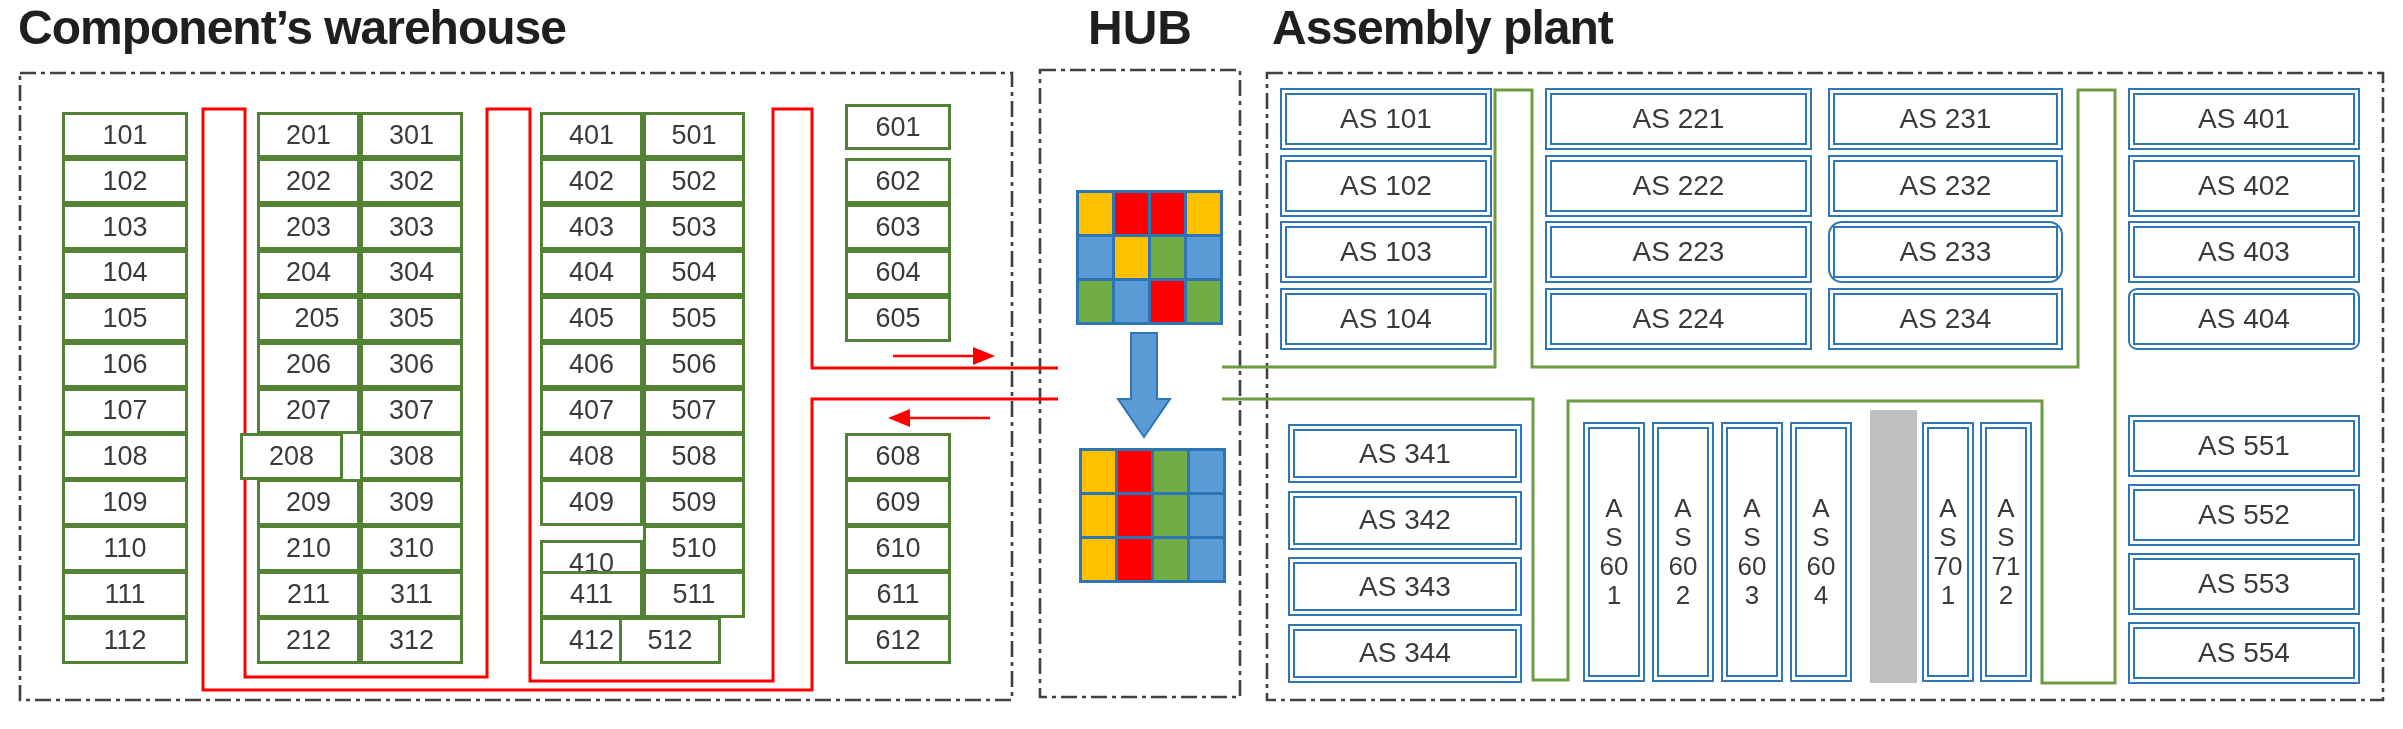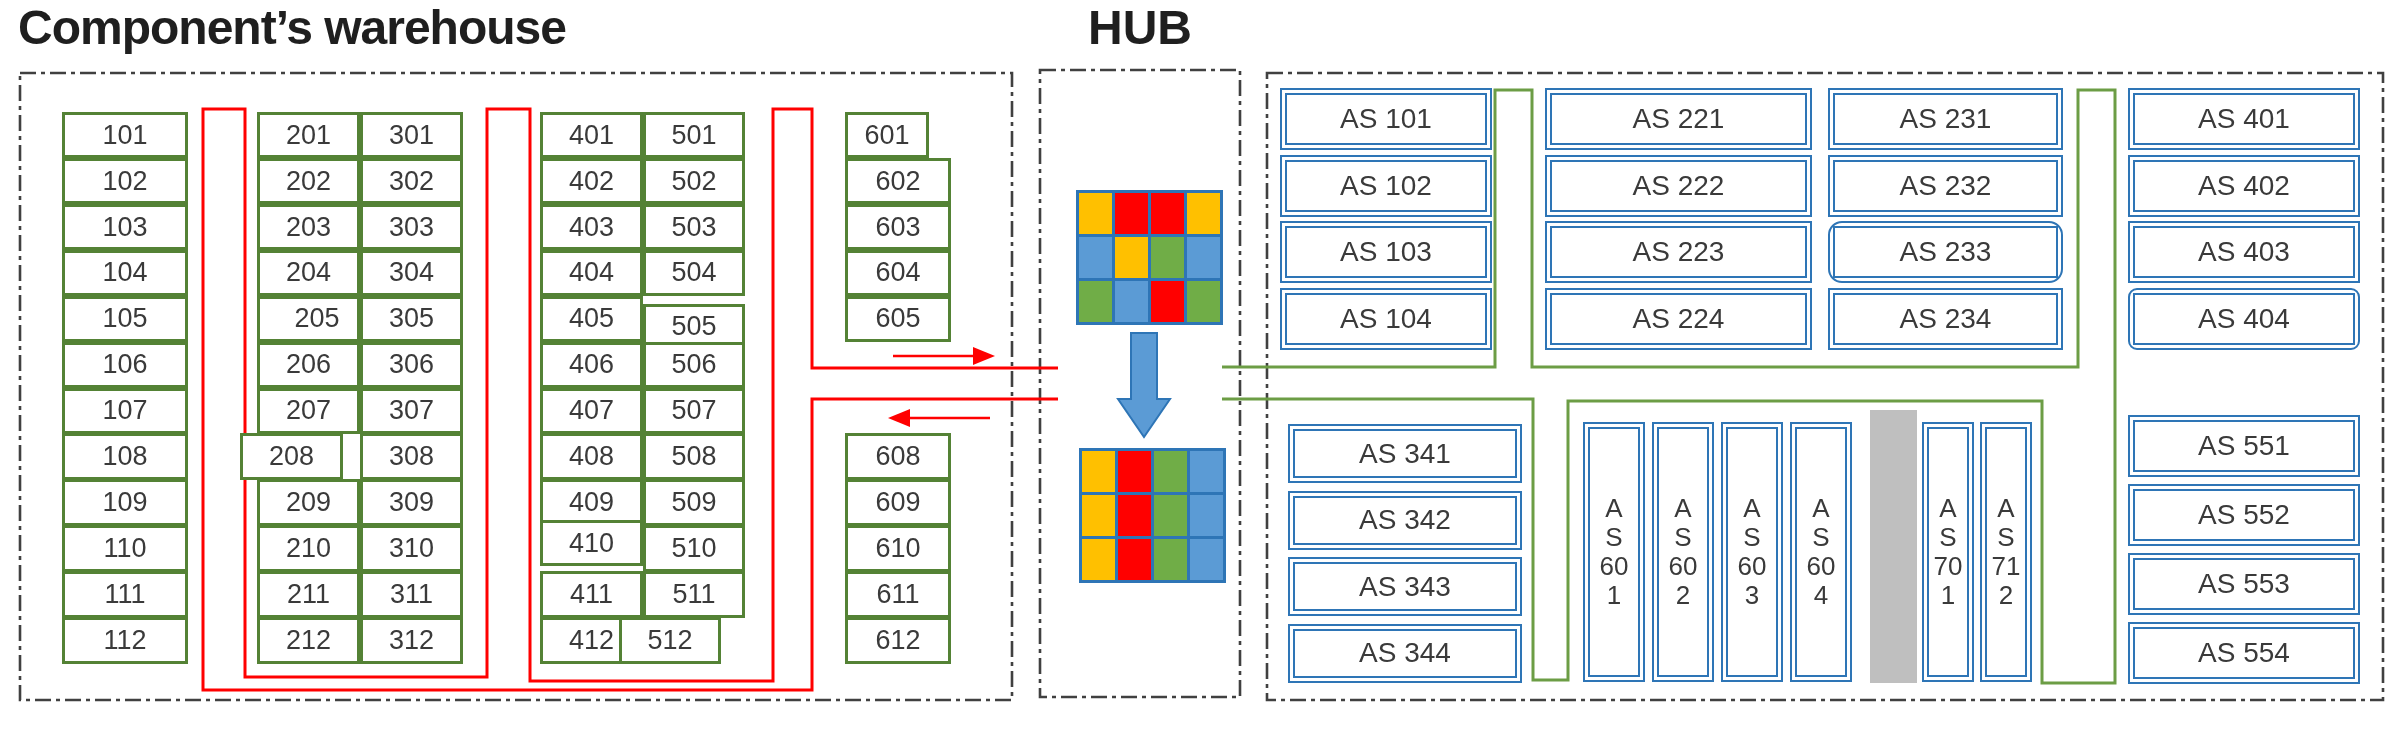--- a/index.html
+++ b/index.html
@@ -32,20 +32,21 @@
   .hub-cell{width:33px;height:41px;}
   .gray-bar{position:absolute;background:#BFBFBF;}
 </style>
 </head>
 <body>
 
 <div class="stage">
 
   <div class="title" style="left:1040px;width:200px;text-align:center;letter-spacing:0;">HUB</div>
   <div class="title" style="left:18px;">Component’s warehouse</div>
+  <div class="title" style="left:1272px;">Assembly plant</div>
 
   <svg width="2403" height="729" viewBox="0 0 2403 729">
 
     <rect x="20" y="73" width="992" height="627" fill="none" stroke="#404040" stroke-width="2.6" stroke-dasharray="16 5 4 5"></rect>
     <rect x="1040" y="70" width="200" height="627" fill="none" stroke="#404040" stroke-width="2.6" stroke-dasharray="16 5 4 5"></rect>
     <rect x="1267" y="73" width="1116" height="627" fill="none" stroke="#404040" stroke-width="2.6" stroke-dasharray="16 5 4 5"></rect>
 
     <polyline points="1058,368 812,368 812,109 773,109 773,681 530,681 530,109 487,109 487,677 245,677 245,109 203,109 203,690 812,690 812,399 1058,399" fill="none" stroke="#FF0000" stroke-width="3"></polyline>
 
     <g>
@@ -101,36 +102,36 @@
       <div class="wh-cell" style="left: 360px; top: 617.12px; width: 103px; height: 46.42px;">312</div>
       <div class="wh-cell" style="left: 540px; top: 112px; width: 103px; height: 46.42px;">401</div>
       <div class="wh-cell" style="left: 540px; top: 157.92px; width: 103px; height: 46.42px;">402</div>
       <div class="wh-cell" style="left: 540px; top: 203.84px; width: 103px; height: 46.42px;">403</div>
       <div class="wh-cell" style="left: 540px; top: 249.76px; width: 103px; height: 46.42px;">404</div>
       <div class="wh-cell" style="left: 540px; top: 295.68px; width: 103px; height: 46.42px;">405</div>
       <div class="wh-cell" style="left: 540px; top: 341.6px; width: 103px; height: 46.42px;">406</div>
       <div class="wh-cell" style="left: 540px; top: 387.52px; width: 103px; height: 46.42px;">407</div>
       <div class="wh-cell" style="left: 540px; top: 433.44px; width: 103px; height: 46.42px;">408</div>
       <div class="wh-cell" style="left: 540px; top: 479.36px; width: 103px; height: 46.42px;">409</div>
-      <div class="wh-cell" style="left: 540px; top: 520px; width: 103px; height: 46.42px;">410</div>
+      <div class="wh-cell" style="left: 540px; top: 540px; width: 103px; height: 46.42px;">410</div>
       <div class="wh-cell" style="left: 540px; top: 571.2px; width: 103px; height: 46.42px;">411</div>
       <div class="wh-cell" style="left: 540px; top: 617.12px; width: 103px; height: 46.42px;">412</div>
       <div class="wh-cell" style="left: 643px; top: 112px; width: 102px; height: 46.42px;">501</div>
       <div class="wh-cell" style="left: 643px; top: 157.92px; width: 102px; height: 46.42px;">502</div>
       <div class="wh-cell" style="left: 643px; top: 203.84px; width: 102px; height: 46.42px;">503</div>
       <div class="wh-cell" style="left: 643px; top: 249.76px; width: 102px; height: 46.42px;">504</div>
-      <div class="wh-cell" style="left: 643px; top: 295.68px; width: 102px; height: 46.42px; margin-top: 8px;">505</div>
+      <div class="wh-cell" style="left: 643px; top: 295.68px; width: 102px; height: 46.42px;">505</div>
       <div class="wh-cell" style="left: 643px; top: 341.6px; width: 102px; height: 46.42px;">506</div>
       <div class="wh-cell" style="left: 643px; top: 387.52px; width: 102px; height: 46.42px;">507</div>
       <div class="wh-cell" style="left: 643px; top: 433.44px; width: 102px; height: 46.42px;">508</div>
       <div class="wh-cell" style="left: 643px; top: 479.36px; width: 102px; height: 46.42px;">509</div>
       <div class="wh-cell" style="left: 643px; top: 525.28px; width: 102px; height: 46.42px;">510</div>
       <div class="wh-cell" style="left: 643px; top: 571.2px; width: 102px; height: 46.42px;">511</div>
       <div class="wh-cell" style="left: 619px; top: 617.12px; width: 102px; height: 46.42px;">512</div>
-      <div class="wh-cell" style="left: 845px; top: 112px; width: 84px; height: 46.42px;">601</div>
+      <div class="wh-cell" style="left: 845px; top: 104px; width: 106px; height: 46.42px;">601</div>
       <div class="wh-cell" style="left: 845px; top: 157.92px; width: 106px; height: 46.42px;">602</div>
       <div class="wh-cell" style="left: 845px; top: 203.84px; width: 106px; height: 46.42px;">603</div>
       <div class="wh-cell" style="left: 845px; top: 249.76px; width: 106px; height: 46.42px;">604</div>
       <div class="wh-cell" style="left: 845px; top: 295.68px; width: 106px; height: 46.42px;">605</div>
       <div class="wh-cell" style="left: 845px; top: 433.44px; width: 106px; height: 46.42px;">608</div>
       <div class="wh-cell" style="left: 845px; top: 479.36px; width: 106px; height: 46.42px;">609</div>
       <div class="wh-cell" style="left: 845px; top: 525.28px; width: 106px; height: 46.42px;">610</div>
       <div class="wh-cell" style="left: 845px; top: 571.2px; width: 106px; height: 46.42px;">611</div>
       <div class="wh-cell" style="left: 845px; top: 617.12px; width: 106px; height: 46.42px;">612</div>
     </div>

